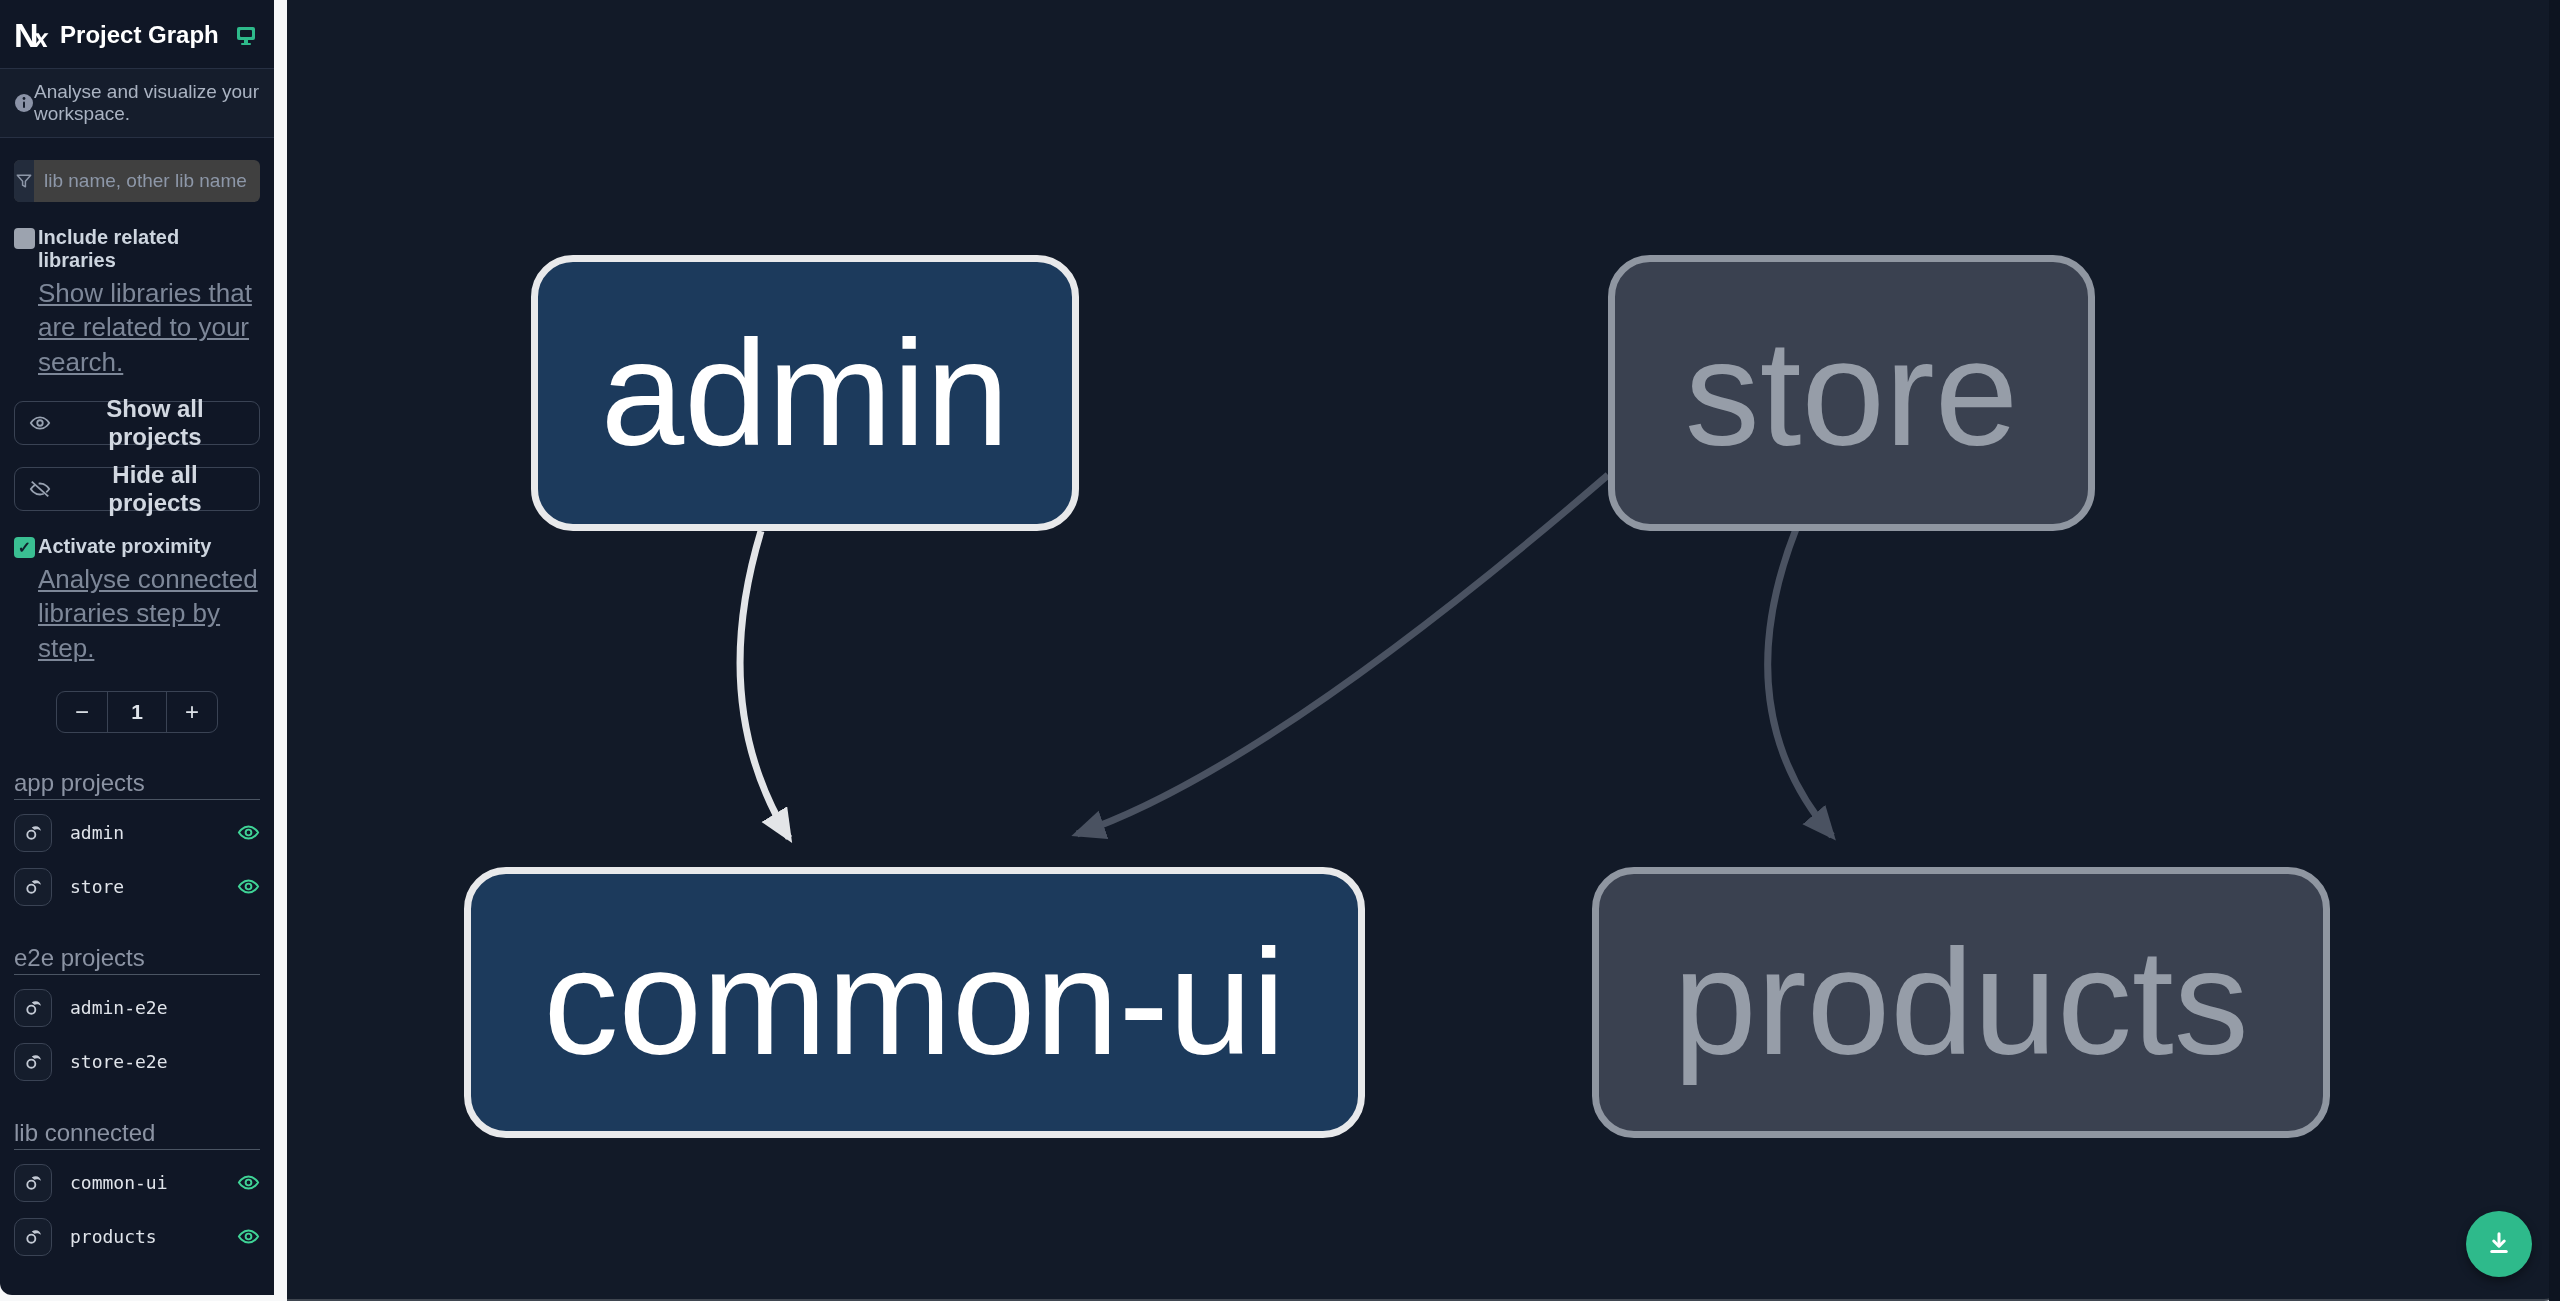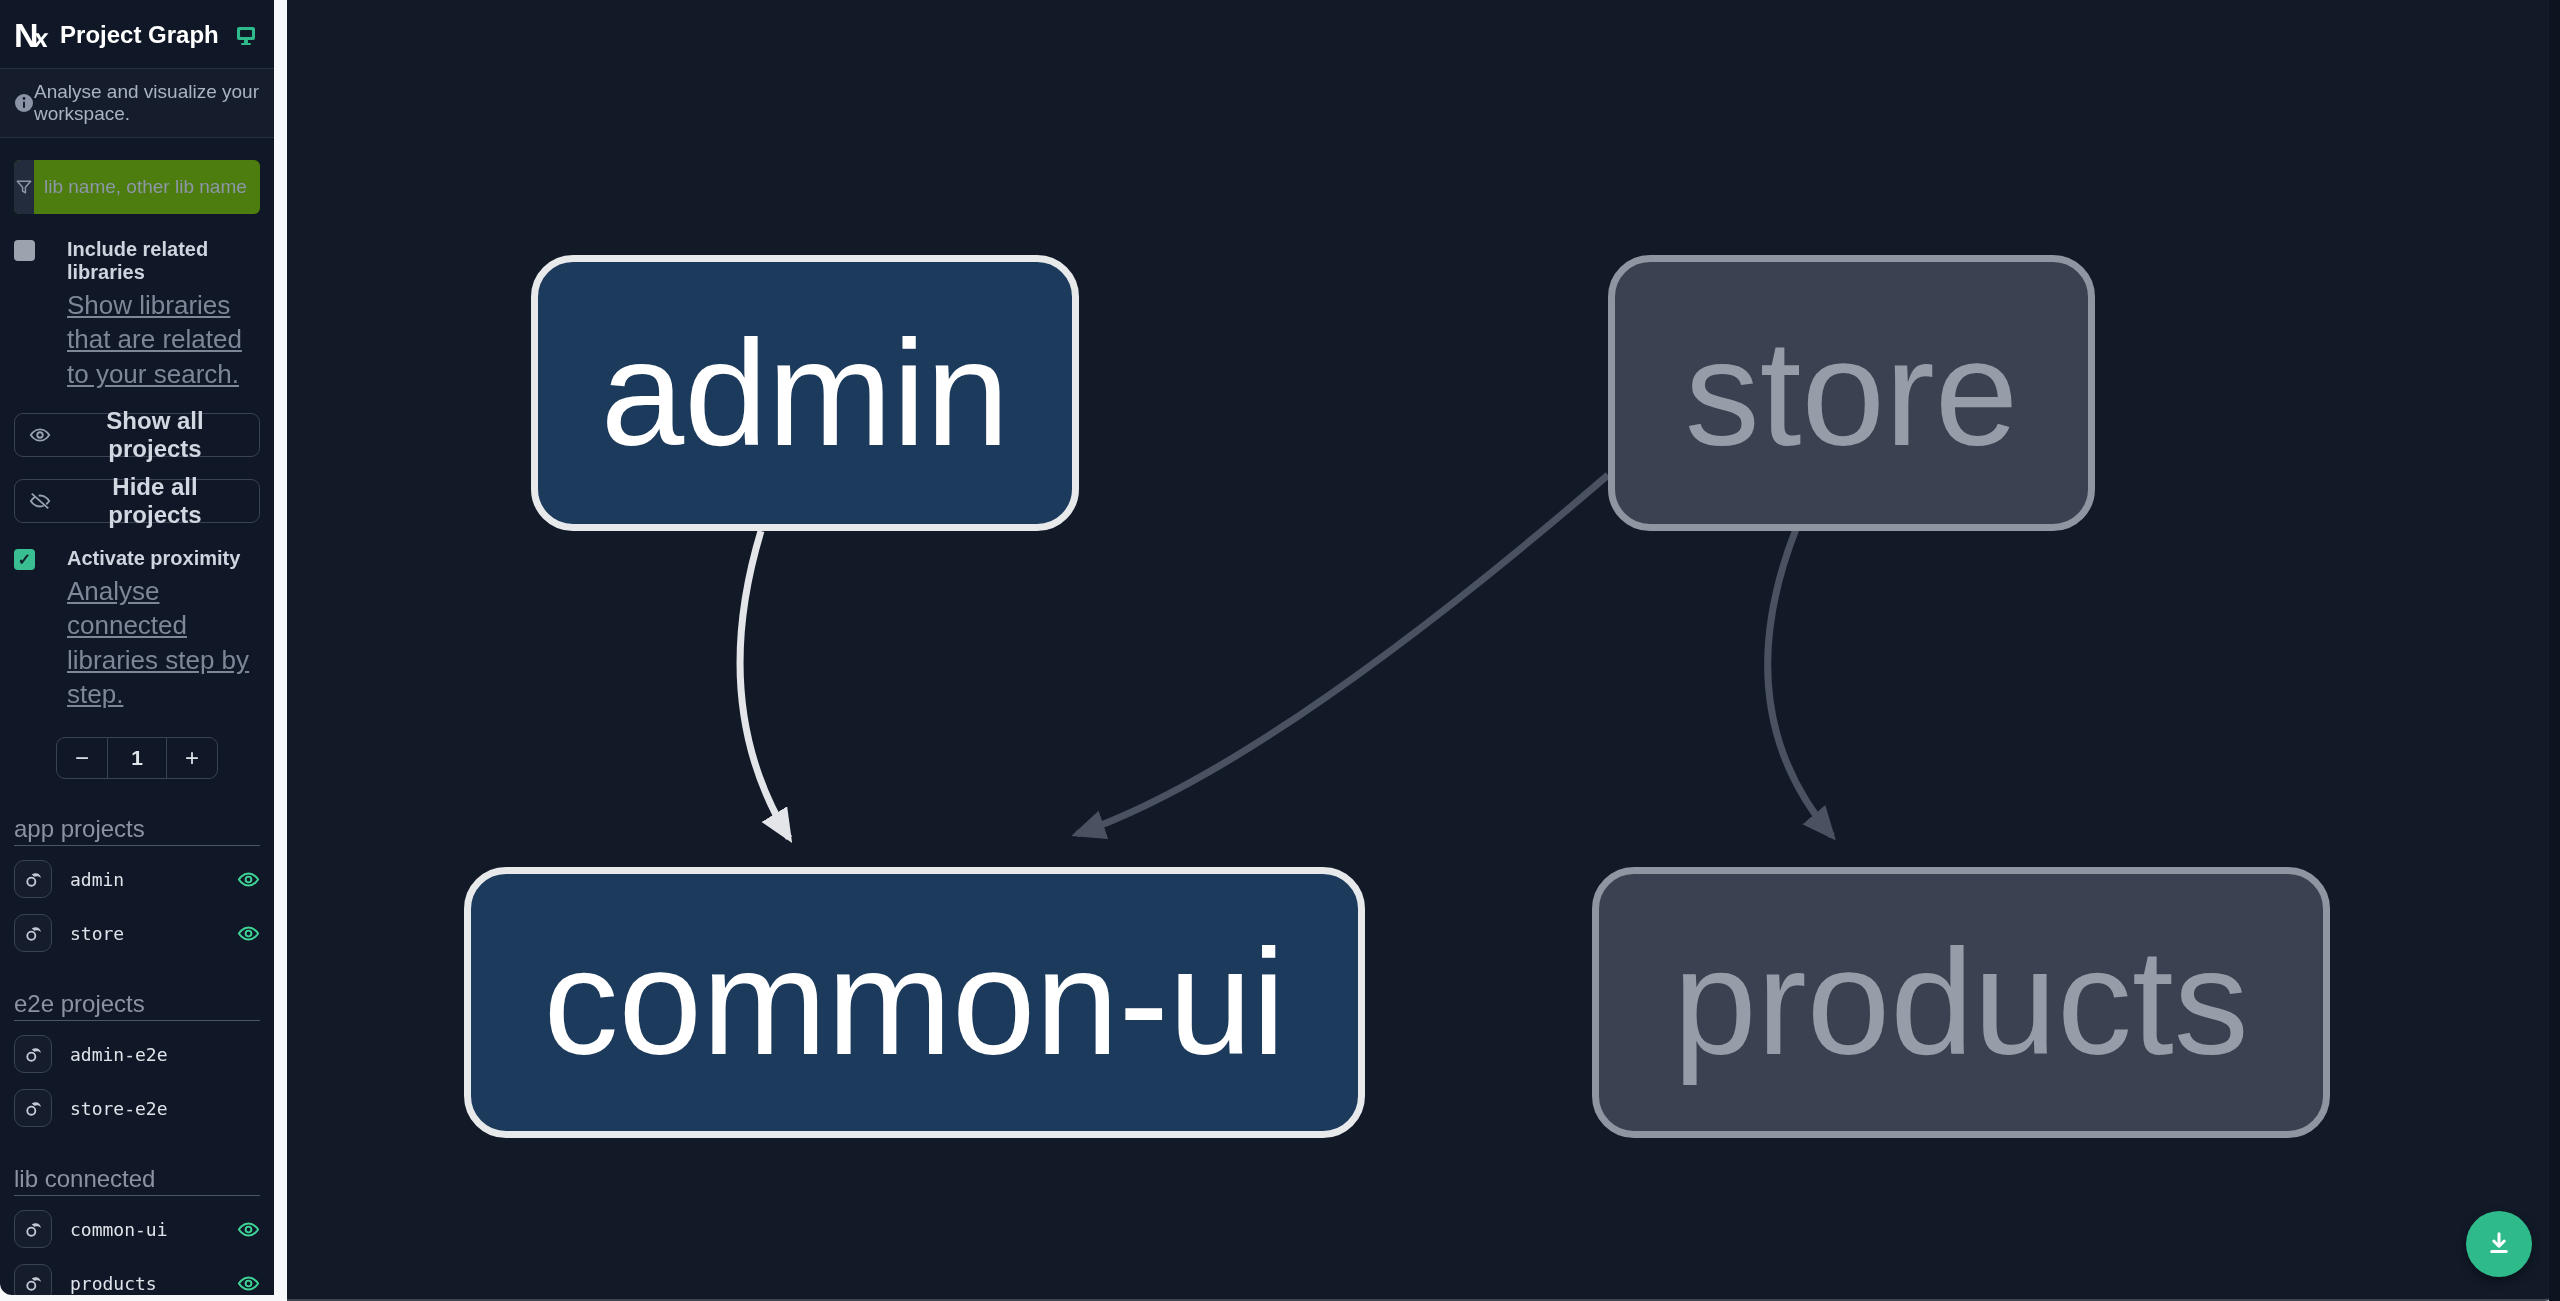--- a/index.html
+++ b/index.html
@@ -33,27 +33,27 @@
   .side-header{display:flex;align-items:center;gap:14px;padding:18px 16px 16px 14px;}
   .nx-logo{color:#fff;font-weight:800;font-size:34px;letter-spacing:-2px;line-height:1;display:flex;align-items:flex-end;}
   .nx-logo .nx-x{font-size:26px;transform:translateY(-1px) skewX(-6deg);margin-left:-3px;}
   .side-title{color:#fff;font-weight:700;font-size:24px;flex:1;}
   .theme-icon{color:var(--accent);display:flex;}
   .subtitle-row{display:flex;align-items:center;gap:0;background:#151d2c;
     border-top:1px solid var(--line-soft);border-bottom:1px solid var(--line-soft);
     padding:12px 14px;font-size:19px;color:#aab3c2;}
   .info-icon{flex:0 0 auto;display:flex;}
   .side-body{padding:22px 14px 0 14px;flex:1;overflow:hidden;}
-  .filter-box{display:flex;align-items:center;background:#4d7c0f;border-radius:6px;height:54px;overflow:hidden;}
+  .filter-box{display:flex;align-items:center;background:#404040;border-radius:6px;height:42px;overflow:hidden;}
   .filter-icon-cell{width:44px;height:100%;display:flex;align-items:center;justify-content:center;
     color:#8d97a8;background:#232c3c;}
   .filter-input{flex:1;background:transparent;border:none;outline:none;color:#c6cdd9;
     font-size:19px;padding:0 10px;font-family:"Liberation Sans",sans-serif;}
   .filter-input::placeholder{color:#8d97a8;}
-  .opt-row{display:flex;gap:32px;margin-top:24px;align-items:flex-start;}
+  .opt-row{display:flex;gap:3px;margin-top:24px;align-items:flex-start;}
   .checkbox{width:21px;height:21px;border-radius:4px;flex:0 0 auto;margin-top:2px;
     display:flex;align-items:center;justify-content:center;font-size:16px;font-weight:700;color:#123;}
   .checkbox.gray{background:#9ca3af;}
   .checkbox.white{background:#f4f5f6;}
   .checkbox.checked{background:#3abf92;color:#10202c;}
   .opt-text .opt-label{font-weight:700;font-size:20px;color:var(--text-label);}
   .opt-text .opt-desc{font-size:26px;line-height:1.32;color:var(--text-muted);margin-top:4px;text-decoration:underline;}
   .side-btn{display:flex;align-items:center;gap:14px;width:100%;height:44px;margin-top:22px;
     background:transparent;border:1px solid var(--border-btn);border-radius:9px;color:#d2d8e1;
     font-weight:700;font-size:24px;padding:0 14px;cursor:pointer;font-family:"Liberation Sans",sans-serif;}

